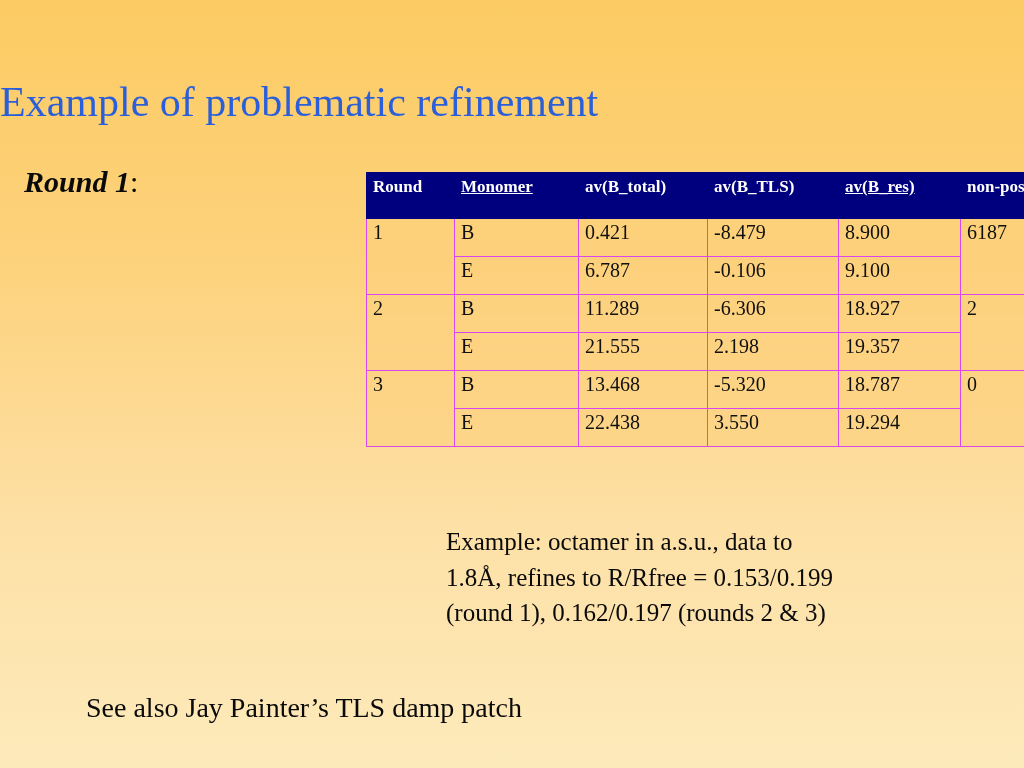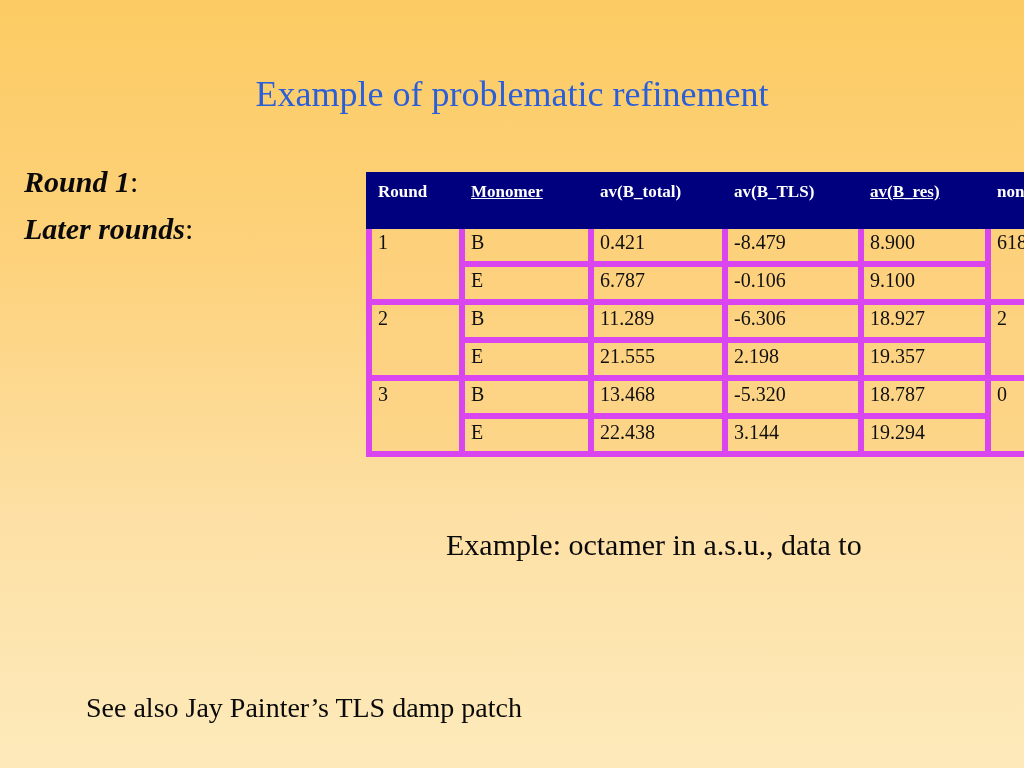--- a/index.html
+++ b/index.html
@@ -14,23 +14,22 @@
     font-family: "Liberation Serif", "DejaVu Serif", serif;
     position: relative;
   }
 
   
   .slide-title {
     position: absolute;
     left: 0;
     top: 52px;
     width: 1024px;
-    text-align: center;
     color: #2b5fd9;
-    font-size: 36px;
+    font-size: 42px;
     font-weight: normal;
     letter-spacing: 0px;
     line-height: 1.05;
     white-space: nowrap;
   }
 
   
   .left-block {
     position: absolute;
     left: 24px;
@@ -54,21 +53,21 @@
     left: 366px;
     top: 172px;
     width: 622px;
     border-collapse: collapse;
     table-layout: fixed;
     font-size: 20px;
     color: #101010;
   }
   .data-table th,
   .data-table td {
-    border: 6px solid #d946ef;
+    border: 1px solid #d946ef;
     padding: 2px 6px 3px 6px;
     text-align: left;
     vertical-align: top;
     font-weight: normal;
     background: rgba(253, 207, 124, 0.55);
   }
   .data-table thead th {
     background: #00007f;
     color: #ffffff;
     font-weight: bold;
@@ -89,21 +88,21 @@
   .col-bres     { width: 109px; text-decoration: underline; }
   .col-nonpos   { width: 93px; }
 
   
   .caption {
     position: absolute;
     left: 446px;
     top: 524px;
     width: 552px;
     color: #0a0a0a;
-    font-size: 30px;
+    font-size: 25px;
     line-height: 1.42;
   }
   .caption p { margin: 0; }
 
   
   .footnote {
     position: absolute;
     left: 86px;
     top: 692px;
     color: #0a0a0a;
@@ -112,23 +111,20 @@
   }
 </style>
 </head>
 <body>
 
 <h1 class="slide-title">Example of problematic refinement</h1>
 
 <div class="left-block">
   <p>
     <span class="lead">Round 1</span><span>:</span>
-  </p>
-  <p>
-    <span class="lead">Later rounds</span><span>:</span>
   </p>
 </div>
 
 <table class="data-table">
   <thead>
     <tr>
       <th class="col-round">Round</th>
       <th class="col-monomer">Monomer</th>
       <th class="col-btotal">av(B_total)</th>
       <th class="col-btls">av(B_TLS)</th>
@@ -171,23 +167,25 @@
       <td rowspan="2">3</td>
       <td>B</td>
       <td>13.468</td>
       <td>-5.320</td>
       <td>18.787</td>
       <td rowspan="2">0</td>
     </tr>
     <tr>
       <td>E</td>
       <td>22.438</td>
-      <td>3.144</td>
+      <td>3.550</td>
       <td>19.294</td>
     </tr>
   </tbody>
 </table>
 
 <div class="caption">
   <p>Example: octamer in a.s.u., data to</p>
+  <p>1.8Å, refines to R/Rfree = 0.153/0.199</p>
+  <p>(round 1), 0.162/0.197 (rounds 2 &amp; 3)</p>
 </div>
 
 <div class="footnote">See also Jay Painter’s TLS damp patch</div>
 
 </body></html>

